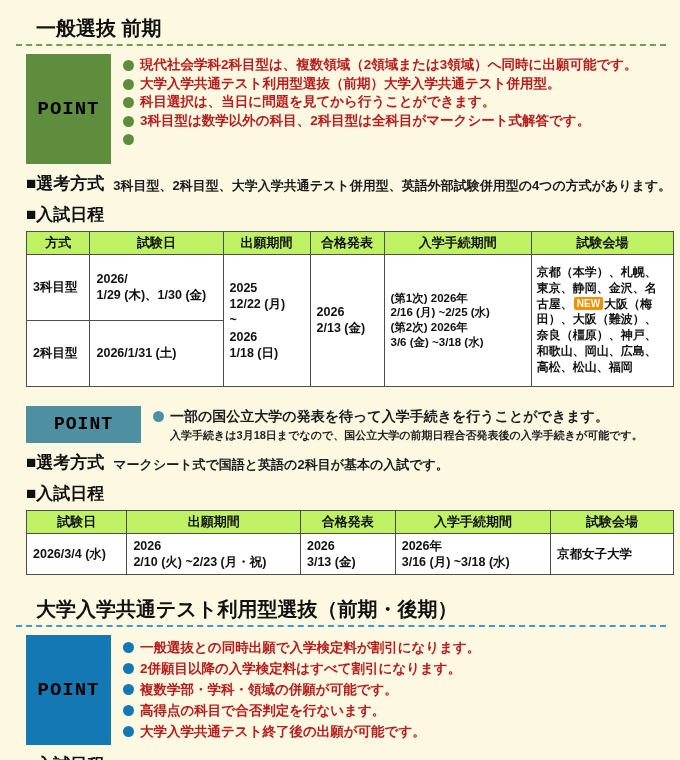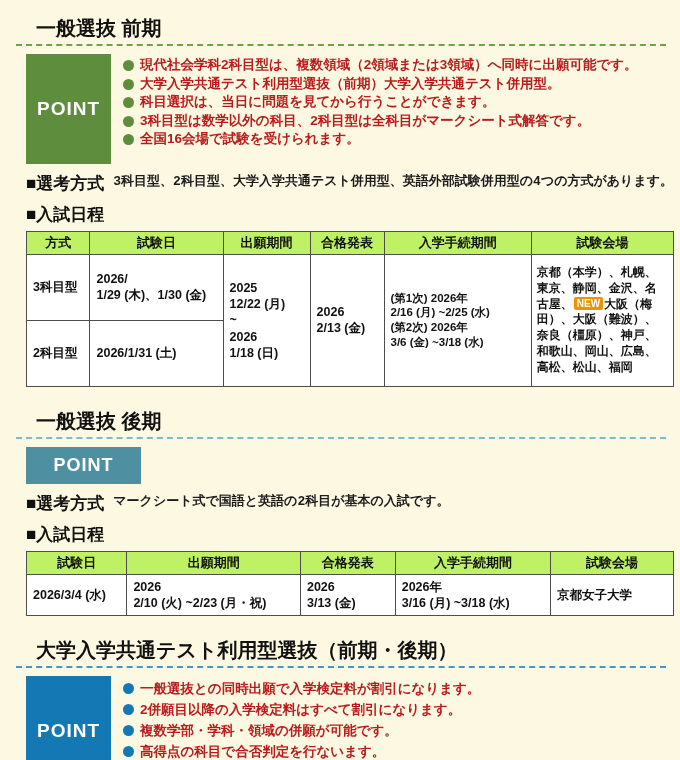--- a/index.html
+++ b/index.html
@@ -20,21 +20,21 @@
   }
   .sec-title.blue-light{border-bottom-color:#7FB9CE;}
   .sec-title.blue{border-bottom-color:#4496CC;}
 
   .content{margin-left:18px;}
 
   
   .point-row{display:flex;gap:12px;margin-top:7px;align-items:flex-start;}
   .point-box{
     display:flex;align-items:center;justify-content:center;
-    color:#ffffff;font-weight:bold;font-size:19px;letter-spacing:1px;flex:0 0 auto;
+    color:#000000;font-weight:bold;font-size:19px;letter-spacing:1px;flex:0 0 auto;font-family:Liberation Mono, monospace;
   }
   .point-box.lg{width:85px;height:110px;}
   .point-box.sm{width:115px;height:37px;font-size:18px;}
   .pb-green{background:#5E8D3E;}
   .pb-teal{background:#4E90A2;}
   .pb-blue{background:#1478B4;}
 
   ul.points{list-style:none;margin:2px 0 0 0;padding:0;}
   ul.points li{display:flex;align-items:flex-start;font-weight:bold;color:#b91c1c;}
   .sec1 ul.points li{font-size:13.5px;line-height:18.5px;}
@@ -43,23 +43,23 @@
   .sec3 .dot{margin-top:5px;}
   .dot-green{background:#5E8D3E;}
   .dot-teal{background:#4E90A2;}
   .dot-blue{background:#1478B4;}
 
   .point-text-col{padding-top:1px;}
   .point-main{display:flex;align-items:flex-start;font-size:14px;line-height:19px;font-weight:bold;}
   .point-sub{font-size:11px;line-height:14px;font-weight:bold;color:#222;margin:2px 0 0 17px;}
 
   
-  .heading-row{display:flex;align-items:flex-start;gap:9px;margin-top:8px;}
+  .heading-row{display:flex;align-items:flex-end;gap:9px;margin-top:8px;}
   .h-label{font-size:17px;font-weight:bold;color:#111;white-space:nowrap;}
-  .h-desc{font-size:13px;font-weight:bold;color:#1c1c1c;font-family:Liberation Mono, monospace;}
+  .h-desc{font-size:13px;font-weight:bold;color:#1c1c1c;}
 
   
   table{border-collapse:collapse;background:#fff;margin-top:5px;}
   th{
     background:#bef264;border:1.5px solid #4d4d4d;
     font-size:13px;font-weight:bold;color:#111;
     padding:2px 3px;text-align:center;
   }
   td{
     border:1.5px solid #4d4d4d;font-size:12.5px;font-weight:bold;color:#111;
@@ -98,21 +98,20 @@
           <li>
               <span class="dot dot-green"></span>
               <span>科目選択は、当日に問題を見てから行うことができます。</span>
             </li>
           <li>
               <span class="dot dot-green"></span>
               <span>3科目型は数学以外の科目、2科目型は全科目がマークシート式解答です。</span>
             </li>
           <li>
               <span class="dot dot-green"></span>
-              <span>全国16会場で試験を受けられます。</span>
             </li>
         </ul>
       </div>
 
       <div class="heading-row">
         <span class="h-label">■選考方式</span>
         <span class="h-desc">3科目型、2科目型、大学入学共通テスト併用型、英語外部試験併用型の4つの方式があります。</span>
       </div>
       <div class="heading-row">
         <span class="h-label">■入試日程</span>
@@ -150,24 +149,30 @@
           <td>2026/1/31 (土)</td>
         </tr>
       </tbody>
         </table>
     </div>
   </section>
 
   <div class="gap"></div>
 
   <section class="sec2">
-    <h2 class="sec-title blue-light">一般選抜 後期</h2>
     <div class="content">
       <div class="point-row">
         <div class="point-box sm pb-teal">POINT</div>
+        <div class="point-text-col">
+          <div class="point-main">
+              <span class="dot dot-teal"></span>
+              <span>一部の国公立大学の発表を待って入学手続きを行うことができます。</span>
+            </div>
+          <div class="point-sub">入学手続きは3月18日までなので、国公立大学の前期日程合否発表後の入学手続きが可能です。</div>
+        </div>
       </div>
 
       <div class="heading-row">
         <span class="h-label">■選考方式</span>
         <span class="h-desc">マークシート式で国語と英語の2科目が基本の入試です。</span>
       </div>
       <div class="heading-row">
         <span class="h-label">■入試日程</span>
       </div>
 

